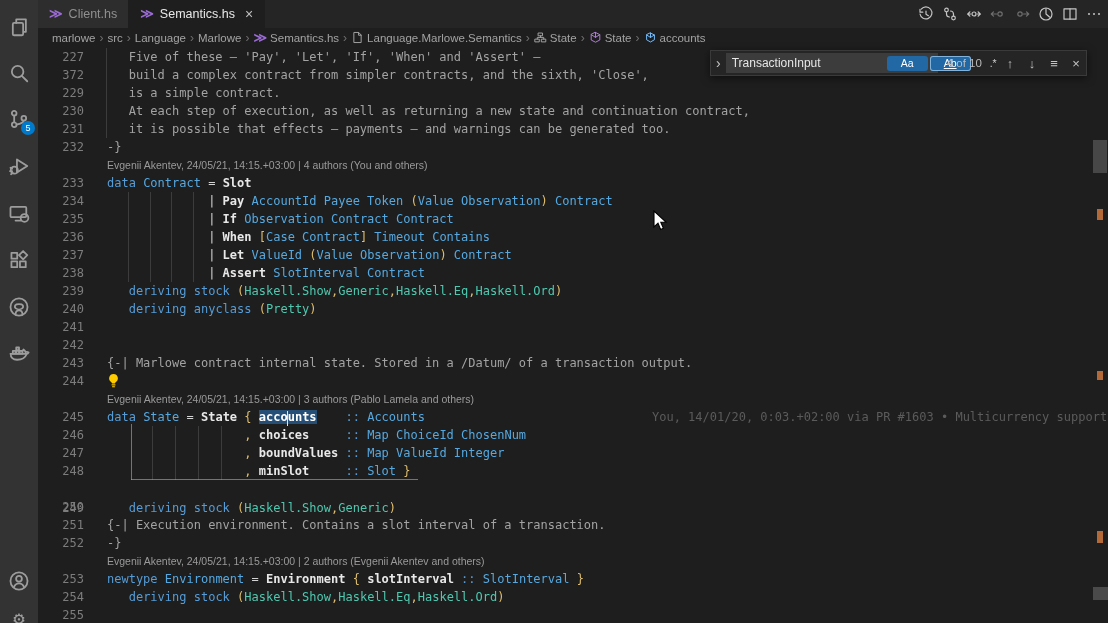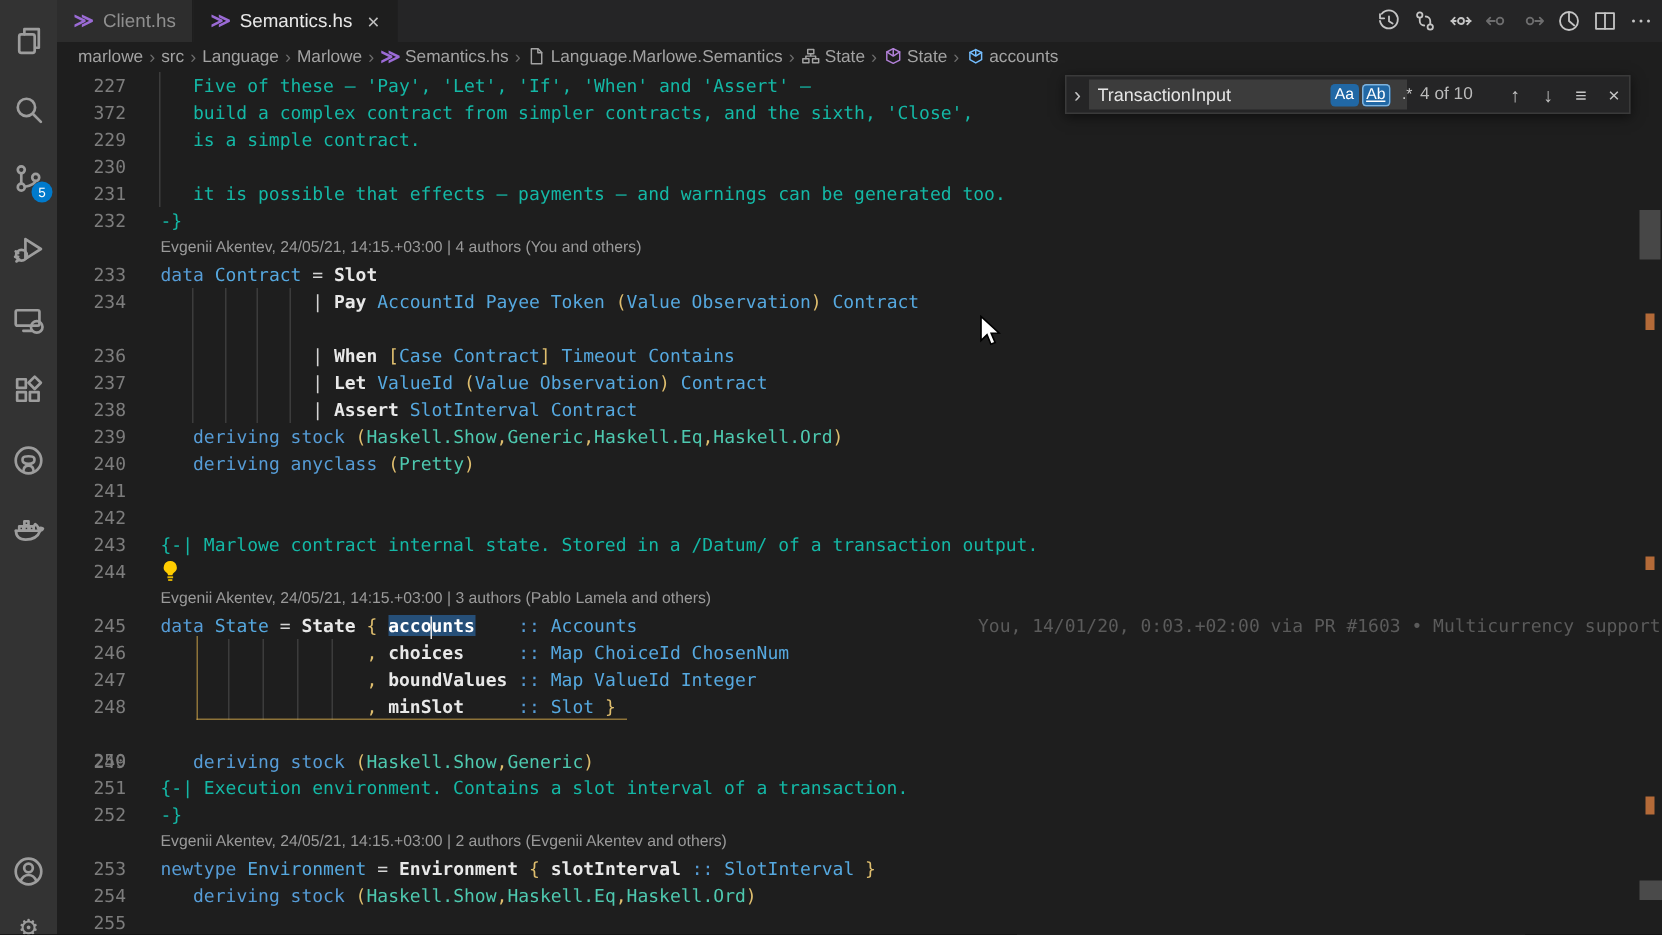--- a/index.html
+++ b/index.html
@@ -28,42 +28,42 @@
                padding-left:14px;font-family:"Liberation Sans",sans-serif;font-size:11.5px;color:#a3a3a3;z-index:10;}
   .bc-sep{color:#6e6e6e;margin:0 4px;font-size:12px;}
   .bc-item{display:flex;align-items:center;gap:3px;}
   .bc-item svg{width:13px;height:13px;}
   
   .editor{position:absolute;left:38px;top:47px;right:0;bottom:0;background:#1e1e1e;}
   .row{position:absolute;left:0;right:0;height:18px;font-size:12px;line-height:18px;white-space:pre;}
   .ln{position:absolute;left:0;width:46px;text-align:right;color:#7d7d7d;}
   .code{position:absolute;left:69px;}
   .blame{position:absolute;left:69px;font-family:"Liberation Sans",sans-serif;font-size:10.5px;color:#9a9a9a;line-height:18px;}
-  .tk-c{color:#14b8a6;}
+  .tk-c{color:#a3a3a3;}
   .tk-k{color:#569CD6;}
   .tk-t{color:#56A9E0;}
   .tk-x{color:#e8e8e8;font-weight:bold;}
   .tk-y{color:#DFBE6E;}
   .tk-p{color:#d4d4d4;}
   .tk-q{color:#4EC9B0;}
   .tk-sel{background:#264F78;color:#ffffff;font-weight:bold;position:relative;}
   .tk-ib{color:#5b5b5b;margin-left:227px;}
   .caret{position:absolute;left:calc(4ch - 1px);top:1px;width:1.5px;height:15px;background:#e6e6e6;}
   .guide{position:absolute;width:1px;background:#3c3c3c;}
   .bguide-v{position:absolute;width:1px;background:rgba(202,162,72,0.65);}
   .bguide-h{position:absolute;height:1px;background:rgba(202,162,72,0.65);}
   .bulb{position:absolute;left:69px;top:1px;}
   
   .findwidget{position:absolute;left:710px;top:50px;width:377px;height:26px;background:#252526;border:1px solid #3a3a3a;
               box-sizing:border-box;display:flex;align-items:center;z-index:40;box-shadow:0 2px 8px rgba(0,0,0,0.55);
               font-family:"Liberation Sans",sans-serif;}
   .fw-chevron{color:#c5c5c5;font-size:14px;padding:0 5px;}
   .fw-input{display:flex;align-items:center;background:#3c3c3c;height:20px;width:212px;padding-left:6px;box-sizing:border-box;}
   .fw-query{flex:1;background:transparent;border:none;outline:none;color:#e6e6e6;font-family:"Liberation Sans",sans-serif;font-size:12px;padding:0;}
-  .fw-opt{min-width:17px;height:15px;margin-right:2px;padding:0 1px;border-radius:3px;display:flex;align-items:center;justify-content:center;
+  .fw-opt{min-width:17px;height:15px;margin-right:2px;padding:0 12px;border-radius:3px;display:flex;align-items:center;justify-content:center;
           color:#cccccc;font-size:10.5px;}
   .fw-opt.active{background:#2168A5;color:#fff;}
   .fw-opt.outlined{box-shadow:0 0 0 1px #7FB3DD inset;}
   .fw-opt.uline .lbl{text-decoration:underline;}
   .fw-results{color:#bbbbbb;font-size:11.5px;margin-left:9px;width:52px;}
   .fw-btn{width:20px;height:20px;display:flex;align-items:center;justify-content:center;color:#c5c5c5;font-size:13px;margin-left:2px;}
   
   .sb-thumb{position:absolute;left:1093px;top:140px;width:14px;height:33px;background:rgba(121,121,121,0.45);z-index:15;}
   .sb-bottom{position:absolute;left:1093px;top:587px;width:15px;height:13px;background:#4a4a4a;z-index:15;}
   .ov-mark{position:absolute;left:1097px;width:6px;background:#B46A38;z-index:16;}
@@ -294,26 +294,27 @@
           </svg>
         </span>
         <span>accounts</span>
       </span>
     </div>
 
   <div class="editor" id="editor">
       <div class="row" style="top: 1px;"><span class="ln">227</span><span class="code"><span class="tk-c">   Five of these — 'Pay', 'Let', 'If', 'When' and 'Assert' —</span></span></div>
       <div class="row" style="top: 19px;"><span class="ln">372</span><span class="code"><span class="tk-c">   build a complex contract from simpler contracts, and the sixth, 'Close',</span></span></div>
       <div class="row" style="top: 37px;"><span class="ln">229</span><span class="code"><span class="tk-c">   is a simple contract.</span></span></div>
-      <div class="row" style="top: 55px;"><span class="ln">230</span></div>
+      <div class="row" style="top: 55px;"><span class="ln">230</span><span class="code"><span class="tk-c">   At each step of execution, as well as returning a new state and continuation contract,</span></span></div>
       <div class="row" style="top: 73px;"><span class="ln">231</span><span class="code"><span class="tk-c">   it is possible that effects — payments — and warnings can be generated too.</span></span></div>
       <div class="row" style="top: 91px;"><span class="ln">232</span><span class="code"><span class="tk-c">-}</span></span></div>
       <div class="row" style="top: 109px;"><div class="blame">Evgenii Akentev, 24/05/21, 14:15.+03:00 | 4 authors (You and others)</div></div>
       <div class="row" style="top: 127px;"><span class="ln">233</span><span class="code"><span class="tk-k">data</span><span class="tk-p"> </span><span class="tk-t">Contract</span><span class="tk-p"> = </span><span class="tk-x">Slot</span></span></div>
       <div class="row" style="top: 145px;"><span class="ln">234</span><span class="code"><span class="tk-p">              | </span><span class="tk-x">Pay</span><span class="tk-p"> </span><span class="tk-t">AccountId Payee Token</span><span class="tk-p"> </span><span class="tk-y">(</span><span class="tk-t">Value Observation</span><span class="tk-y">)</span><span class="tk-p"> </span><span class="tk-t">Contract</span></span></div>
+      <div class="row" style="top: 163px;"><span class="ln">235</span><span class="code"><span class="tk-p">              | </span><span class="tk-x">If</span><span class="tk-p"> </span><span class="tk-t">Observation Contract Contract</span></span></div>
       <div class="row" style="top: 181px;"><span class="ln">236</span><span class="code"><span class="tk-p">              | </span><span class="tk-x">When</span><span class="tk-p"> </span><span class="tk-y">[</span><span class="tk-t">Case Contract</span><span class="tk-y">]</span><span class="tk-p"> </span><span class="tk-t">Timeout Contains</span></span></div>
       <div class="row" style="top: 199px;"><span class="ln">237</span><span class="code"><span class="tk-p">              | </span><span class="tk-x">Let</span><span class="tk-p"> </span><span class="tk-t">ValueId</span><span class="tk-p"> </span><span class="tk-y">(</span><span class="tk-t">Value Observation</span><span class="tk-y">)</span><span class="tk-p"> </span><span class="tk-t">Contract</span></span></div>
       <div class="row" style="top: 217px;"><span class="ln">238</span><span class="code"><span class="tk-p">              | </span><span class="tk-x">Assert</span><span class="tk-p"> </span><span class="tk-t">SlotInterval Contract</span></span></div>
       <div class="row" style="top: 235px;"><span class="ln">239</span><span class="code"><span class="tk-p">   </span><span class="tk-k">deriving stock</span><span class="tk-p"> </span><span class="tk-y">(</span><span class="tk-q">Haskell.Show</span><span class="tk-y">,</span><span class="tk-q">Generic</span><span class="tk-y">,</span><span class="tk-q">Haskell.Eq</span><span class="tk-y">,</span><span class="tk-q">Haskell.Ord</span><span class="tk-y">)</span></span></div>
       <div class="row" style="top: 253px;"><span class="ln">240</span><span class="code"><span class="tk-p">   </span><span class="tk-k">deriving anyclass</span><span class="tk-p"> </span><span class="tk-y">(</span><span class="tk-q">Pretty</span><span class="tk-y">)</span></span></div>
       <div class="row" style="top: 271px;"><span class="ln">241</span><span class="code"></span></div>
       <div class="row" style="top: 289px;"><span class="ln">242</span><span class="code"></span></div>
       <div class="row" style="top: 307px;"><span class="ln">243</span><span class="code"><span class="tk-c">{-| Marlowe contract internal state. Stored in a /Datum/ of a transaction output.</span></span></div>
       <div class="row" style="top: 325px;"><span class="ln">244</span><span class="bulb"><svg width="13" height="16" viewBox="0 0 13 16">
             <path d="M6.5 1a4.3 4.3 0 0 0-2.4 7.9c.5.4.9 1 .9 1.6h3c0-.6.4-1.2.9-1.6A4.3 4.3 0 0 0 6.5 1z" fill="#FFCC00"></path>

